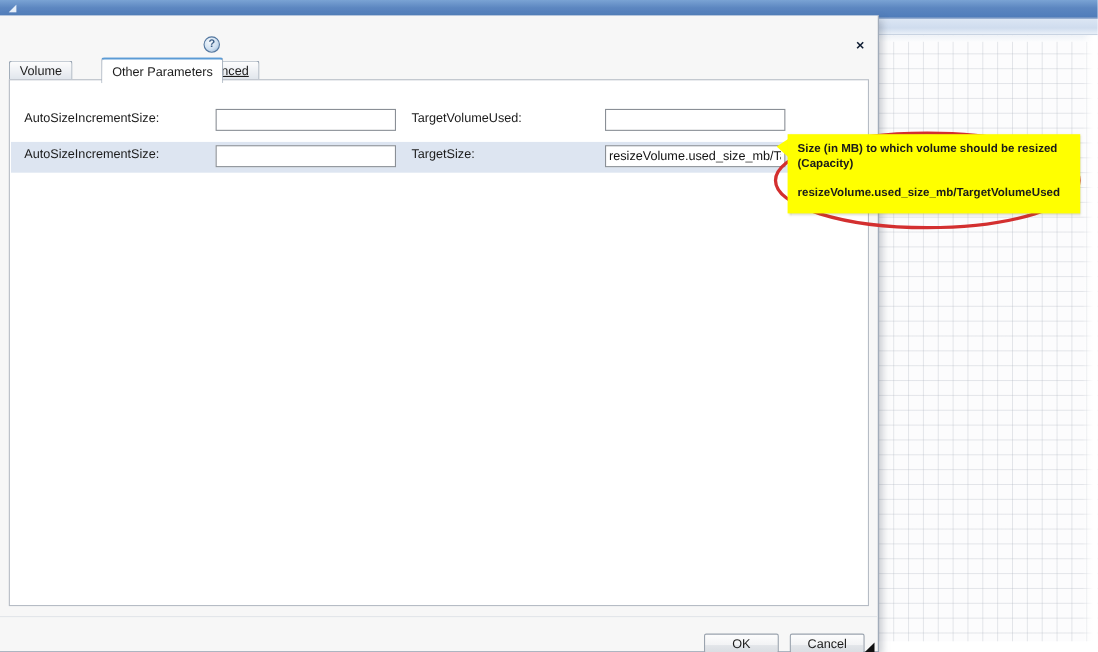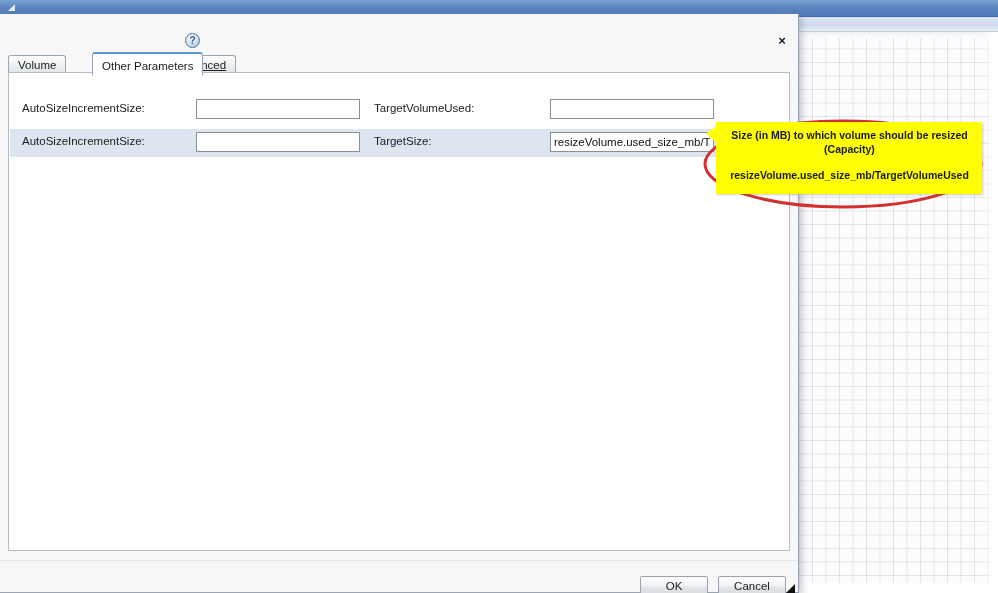--- a/index.html
+++ b/index.html
@@ -277,21 +277,20 @@
     padding: 6px 8px 6px 9px;
     z-index: 50;
     box-shadow: 1px 1px 2px rgba(120,120,60,0.35);
   }
   .tip-line {
     font-size: 10.5px;
     font-weight: bold;
     color: #1a1a1a;
     line-height: 14px;
     white-space: nowrap;
-    text-align: center;
   }
   .tip-gap { height: 12px; }
 
   
   #tooltip-notch {
     position: absolute;
     left: 706px; top: 124px;
     width: 14px; height: 22px;
     background: #ffff00;
     clip-path: polygon(100% 0, 100% 100%, 0 42%);

